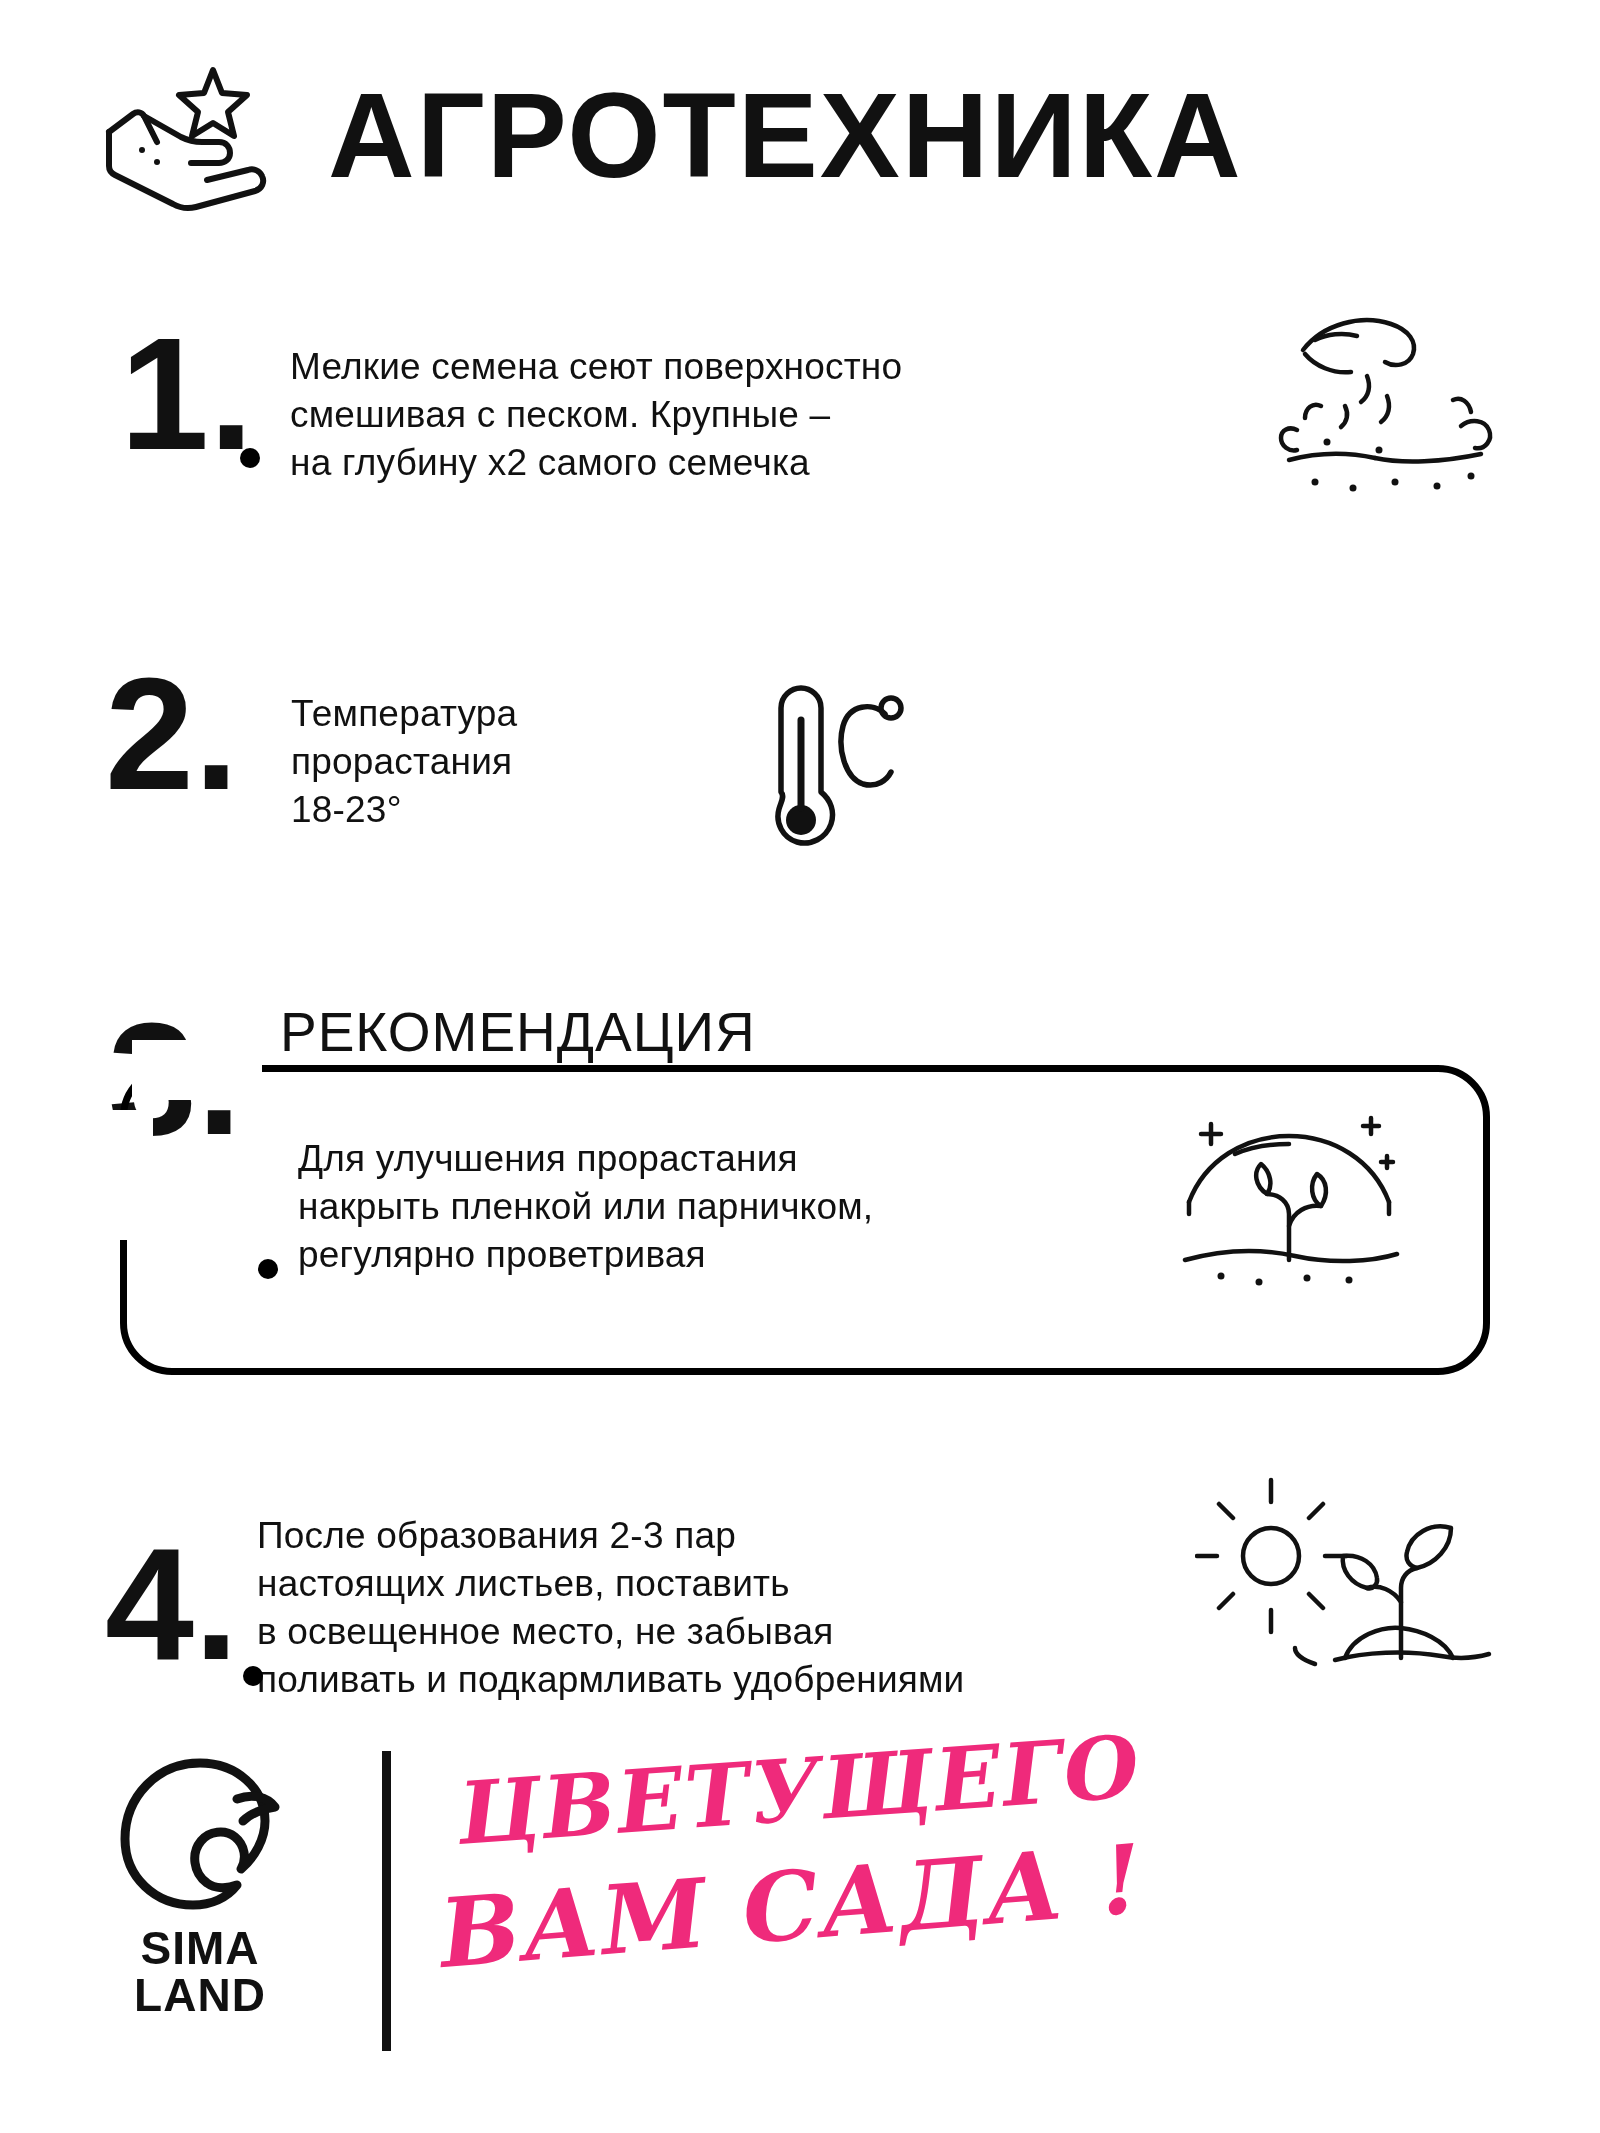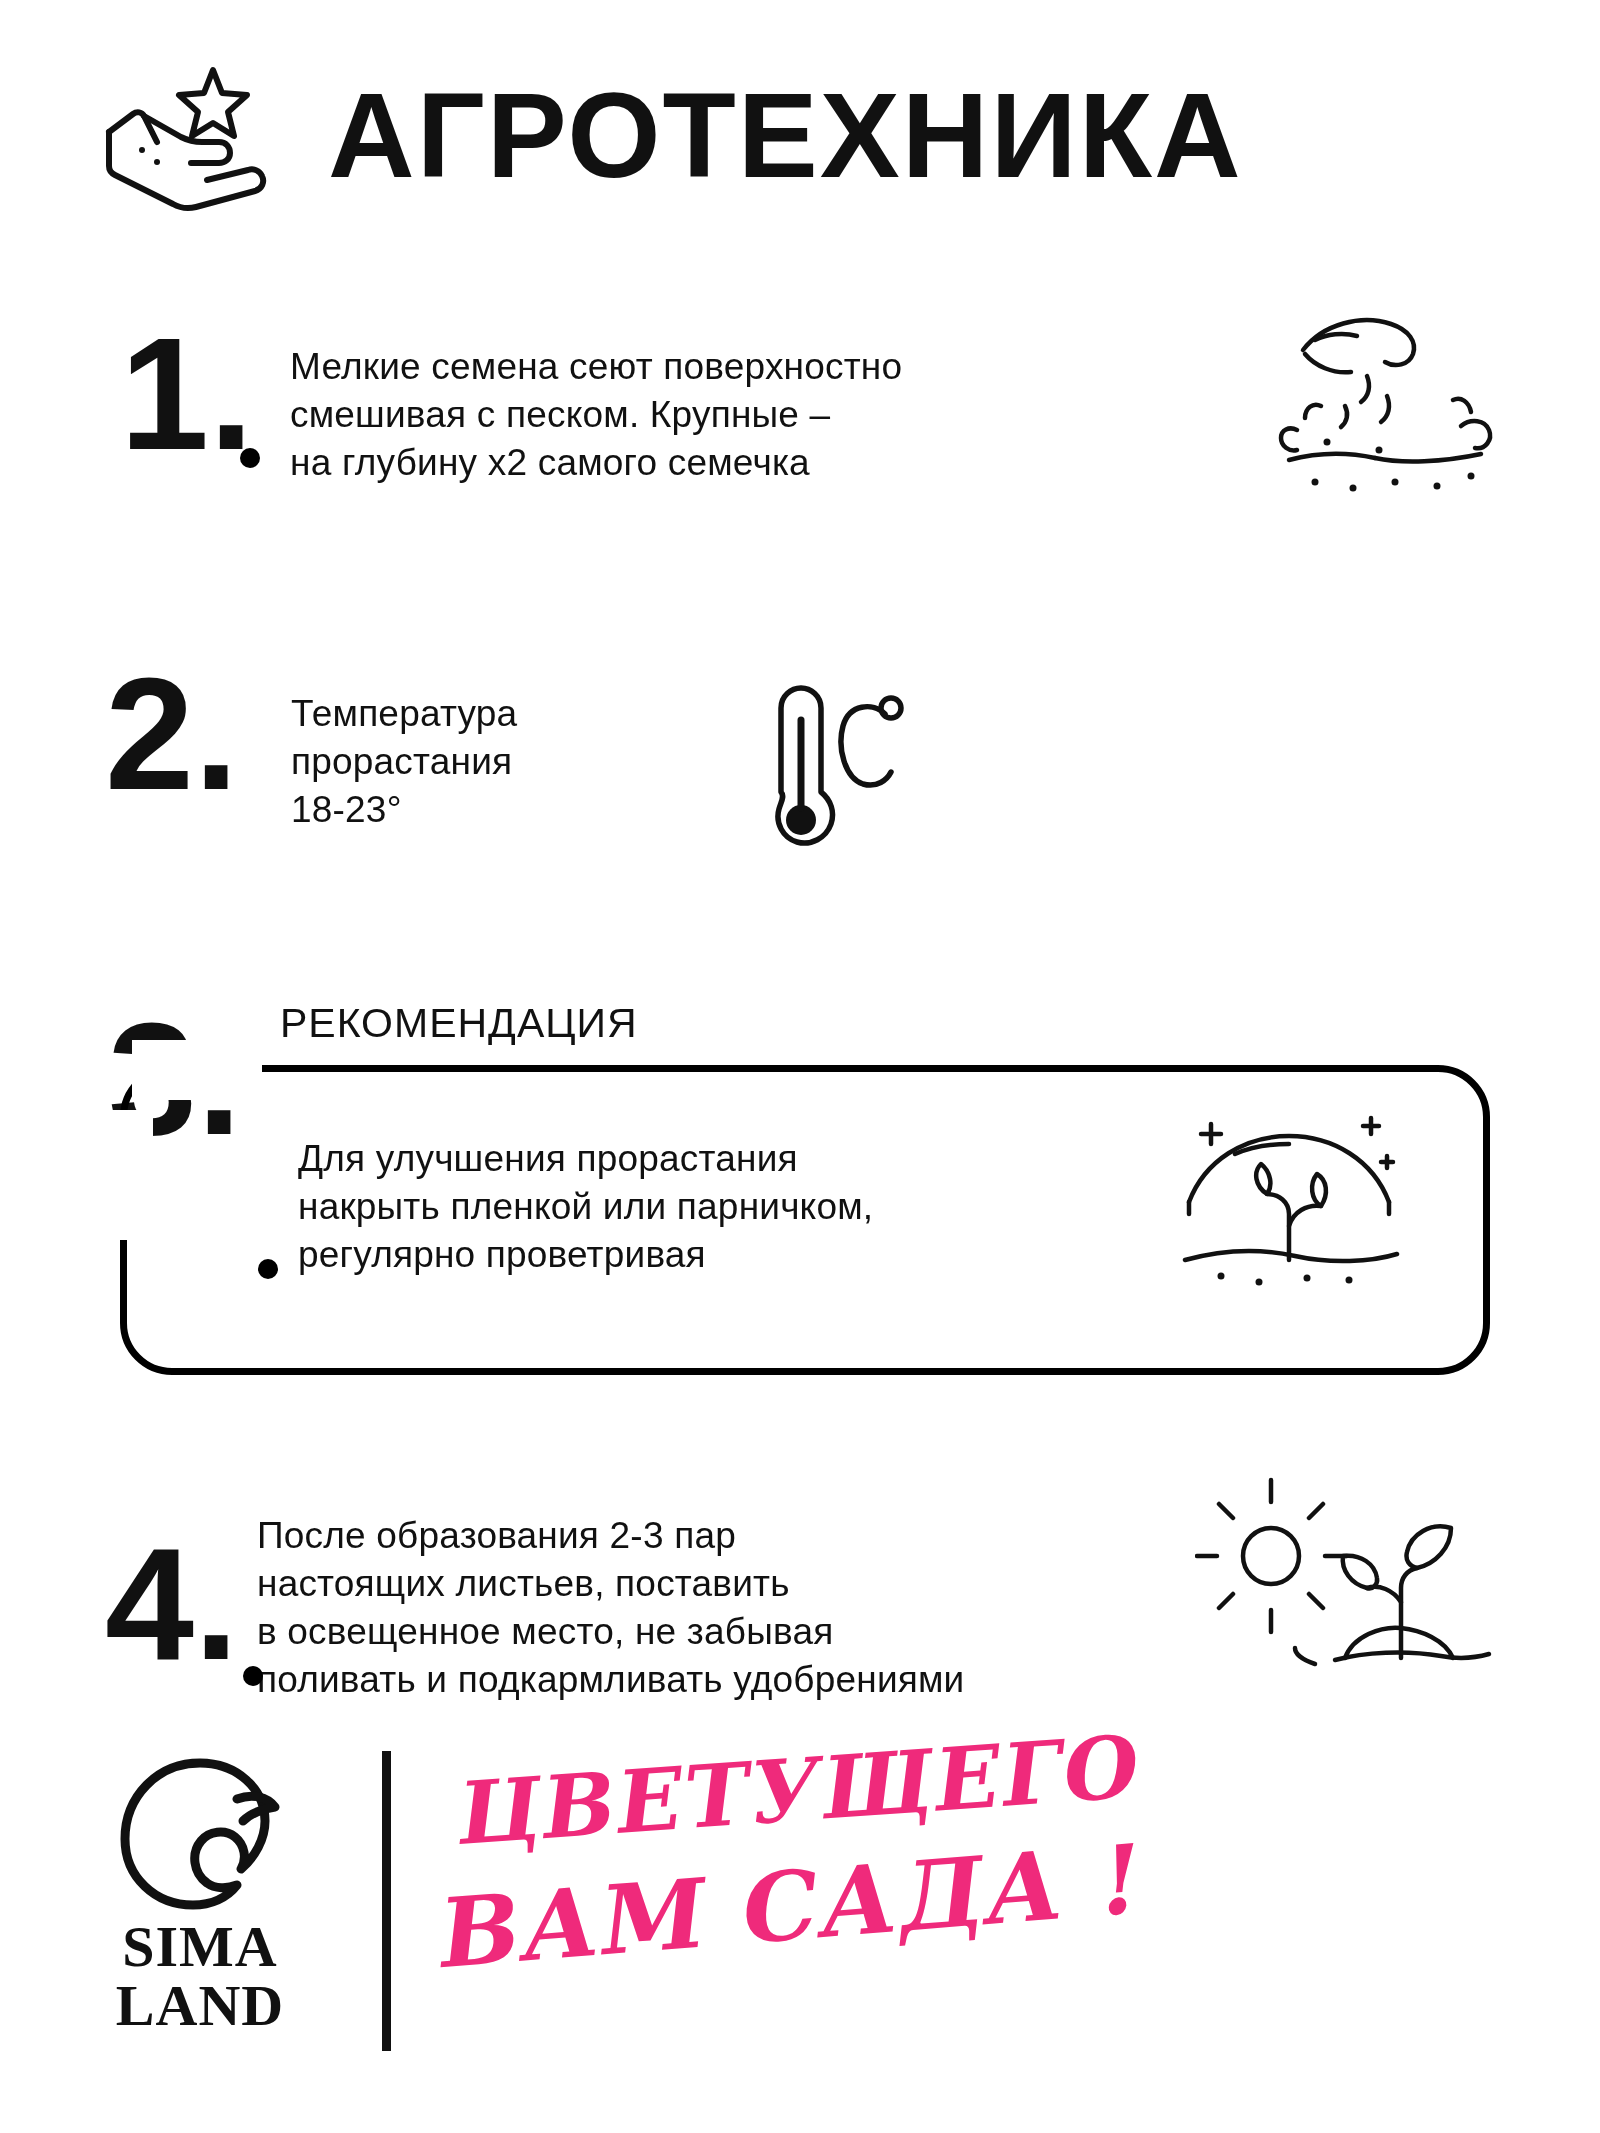--- a/index.html
+++ b/index.html
@@ -93,21 +93,21 @@
     border-radius: 52px;
     box-sizing: border-box;
   }
   .rec-title {
     position: absolute;
     left: 268px;
     top: 1000px;
     background: #ffffff;
     padding: 0 14px 0 12px;
     font-family: "Liberation Sans", sans-serif;
-    font-size: 41px;
+    font-size: 55px;
     letter-spacing: 1px;
     z-index: 3;
   }
   .rec-mask {
     position: absolute;
     left: 132px;
     top: 1040px;
     width: 130px;
     height: 60px;
     background: #ffffff;
@@ -165,25 +165,26 @@
     height: 330px;
   }
   .logo-block {
     position: absolute;
     left: 100px;
     top: 10px;
     width: 200px;
     text-align: center;
   }
   .logo-text {
-    font-family: Liberation Serif, serif;
+    font-family: Liberation Sans, sans-serif;
     font-weight: bold;
-    font-size: 58px;
+    font-size: 46px;
     line-height: 1.02;
     letter-spacing: 1px;
+    margin-top: 8px;
   }
   .divider {
     position: absolute;
     left: 382px;
     top: 8px;
     width: 9px;
     height: 300px;
     background: #111;
   }
   .slogan {

